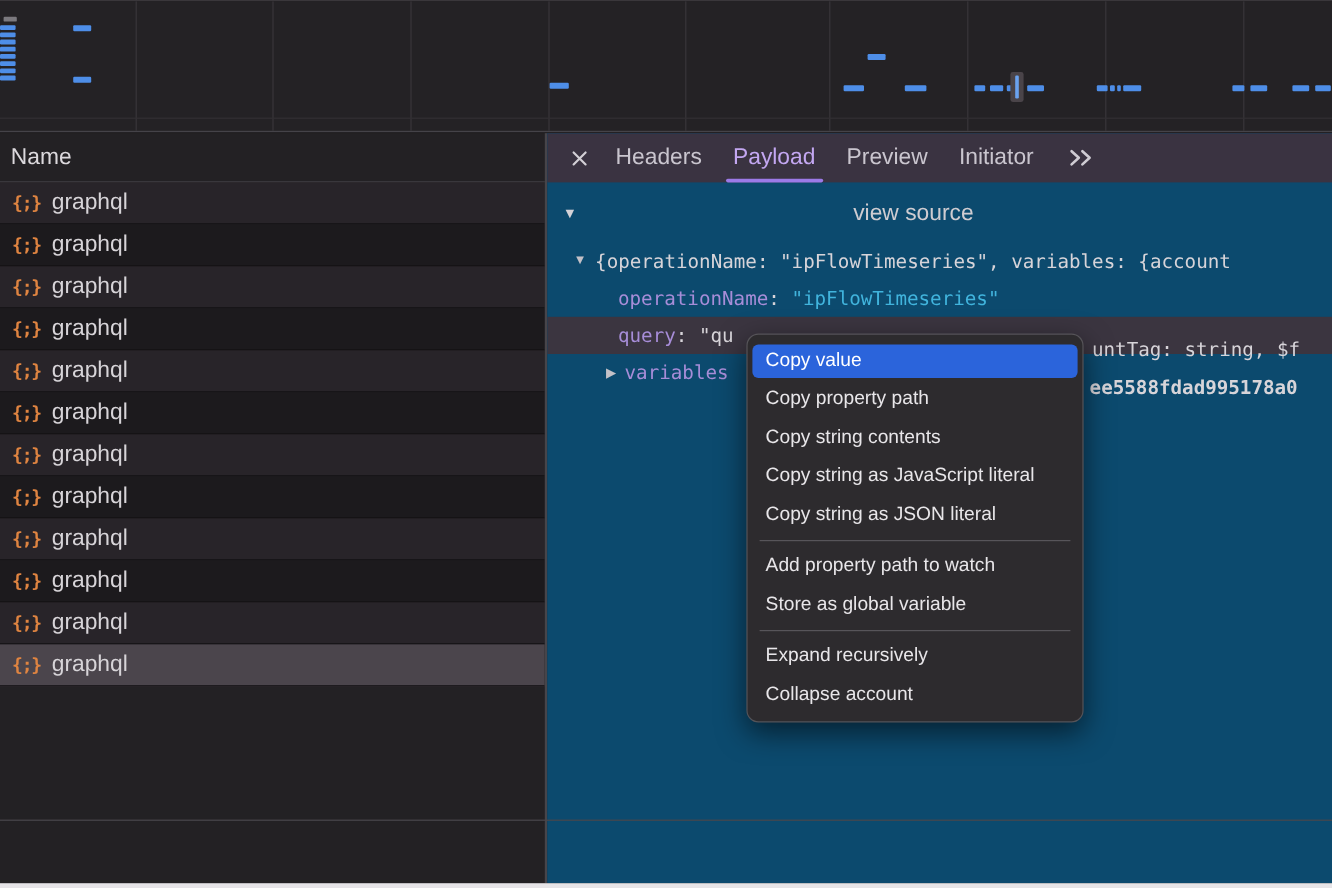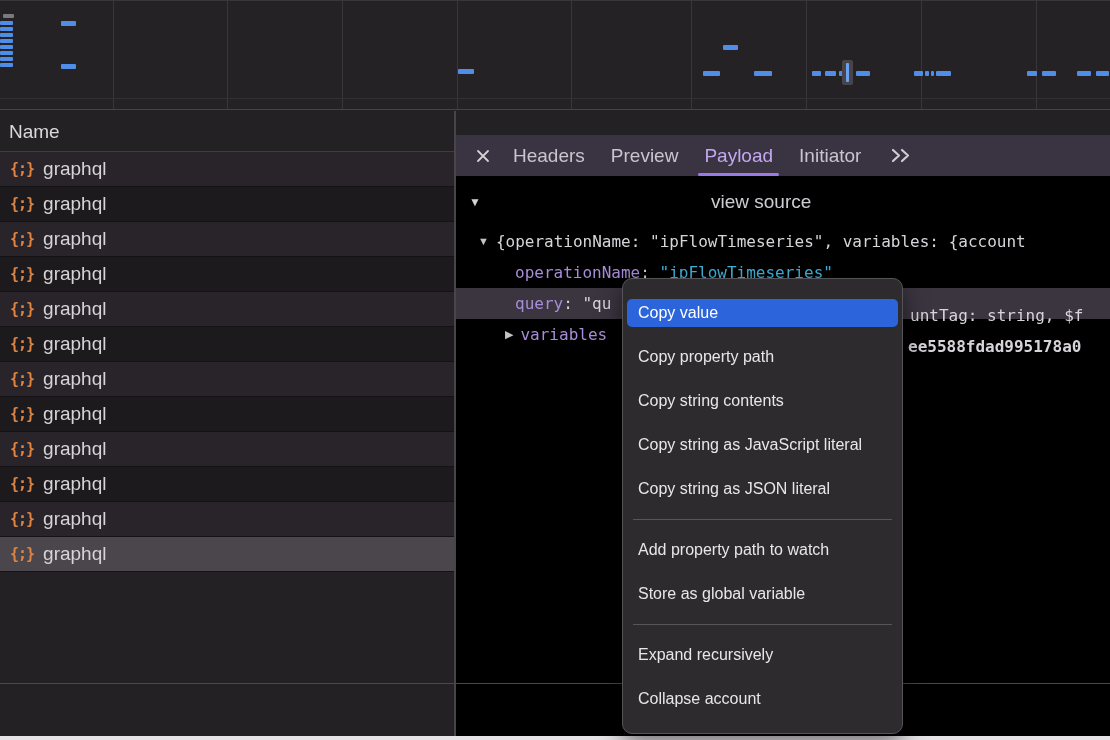--- a/index.html
+++ b/index.html
@@ -25,21 +25,21 @@
   .row:nth-child(even){background:#1c1a1d;}
   .row.selected{background:#4b454c;}
   .row .jicon{color:#df8441;font-family:"DejaVu Sans Mono",monospace;font-weight:bold;
               font-size:15px;letter-spacing:-1px;}
 
   .vdivider{position:absolute;left:454px;top:110px;bottom:4px;width:2px;background:#47454a;}
   .bottom-divider{position:absolute;left:0;right:0;top:682px;height:1px;background:#4a484c;}
   .bottom-strip{position:absolute;left:0;right:0;bottom:0;height:4px;background:#e6e4e7;}
 
   
-  .right{position:absolute;left:456px;top:110px;right:0;bottom:4px;background:#000000;overflow:hidden;margin-top:24px;}
+  .right{position:absolute;left:456px;top:110px;right:0;bottom:4px;background:#0c4a6e;overflow:hidden;}
   .tabbar{height:41px;background:#3a3341;display:flex;align-items:center;padding-left:10px;box-sizing:border-box;}
   .tab-close{width:34px;height:100%;display:flex;align-items:center;justify-content:center;cursor:pointer;}
   .tab{padding:0 13px;height:100%;display:flex;align-items:center;font-size:19px;color:#c9c5ce;
        position:relative;cursor:pointer;white-space:nowrap;}
   .tab.active{color:#c3a7f1;}
   .tab.active::after{content:'';position:absolute;left:7px;right:7px;bottom:0;height:3px;
                      background:#9c7ae7;border-radius:2px;}
   .tab-more{margin-left:8px;height:100%;display:flex;align-items:center;padding:0 8px;cursor:pointer;}
 
   .payload-row{position:absolute;left:0;right:0;height:30px;display:flex;align-items:center;white-space:pre;}
@@ -56,21 +56,21 @@
   .key{color:#a78dd8;}
   .str{color:#41b4dd;}
   .frag-right{position:absolute;top:12px;height:100%;display:flex;align-items:center;}
   .tline3 .frag-right{left:454px;}
   .tline4 .frag-right{left:452px;font-weight:bold;}
 
   
   .context-menu{position:absolute;left:622px;top:277px;width:281px;background:#2d2b2e;
                 border:1px solid #555358;border-radius:10px;box-shadow:0 8px 24px rgba(0,0,0,.55);
                 padding:4px 0;z-index:20;box-sizing:border-box;}
-  .menu-item{height:28px;line-height:28px;margin:16px 4px;padding:0 11px;font-size:16px;color:#e8e6e9;
+  .menu-item{height:28px;line-height:28px;margin:4px 4px;padding:0 11px;font-size:16px;color:#e8e6e9;
              border-radius:5px;white-space:nowrap;cursor:default;}
   .menu-item.highlighted{background:#2b64db;color:#ffffff;}
   .menu-divider{height:1px;background:#57555a;margin:7px 10px;}
 </style>
 </head>
 <body>
 
 <div class="screen">
 
   <div class="overview">
@@ -176,22 +176,22 @@
   <div class="vdivider"></div>
 
   <div class="right">
     <div class="tabbar">
       <div class="tab-close">
         <svg width="16" height="16" viewBox="0 0 16 16">
           <path d="M3 3 L13 13 M13 3 L3 13" stroke="#d3d0d6" stroke-width="1.8" stroke-linecap="round"></path>
         </svg>
       </div>
       <div class="tab">Headers</div>
+        <div class="tab active">Payload</div>
         <div class="tab">Preview</div>
-        <div class="tab active">Payload</div>
         <div class="tab">Initiator</div>
       <div class="tab-more">
         <svg width="22" height="15" viewBox="0 0 22 15">
           <path d="M3 2 L9 7.5 L3 13 M12 2 L18 7.5 L12 13" stroke="#cfccd3" stroke-width="2.2" fill="none" stroke-linecap="round" stroke-linejoin="round"></path>
         </svg>
       </div>
     </div>
 
     <div class="payload-row rp-header">
       <span class="tri">▼</span>

